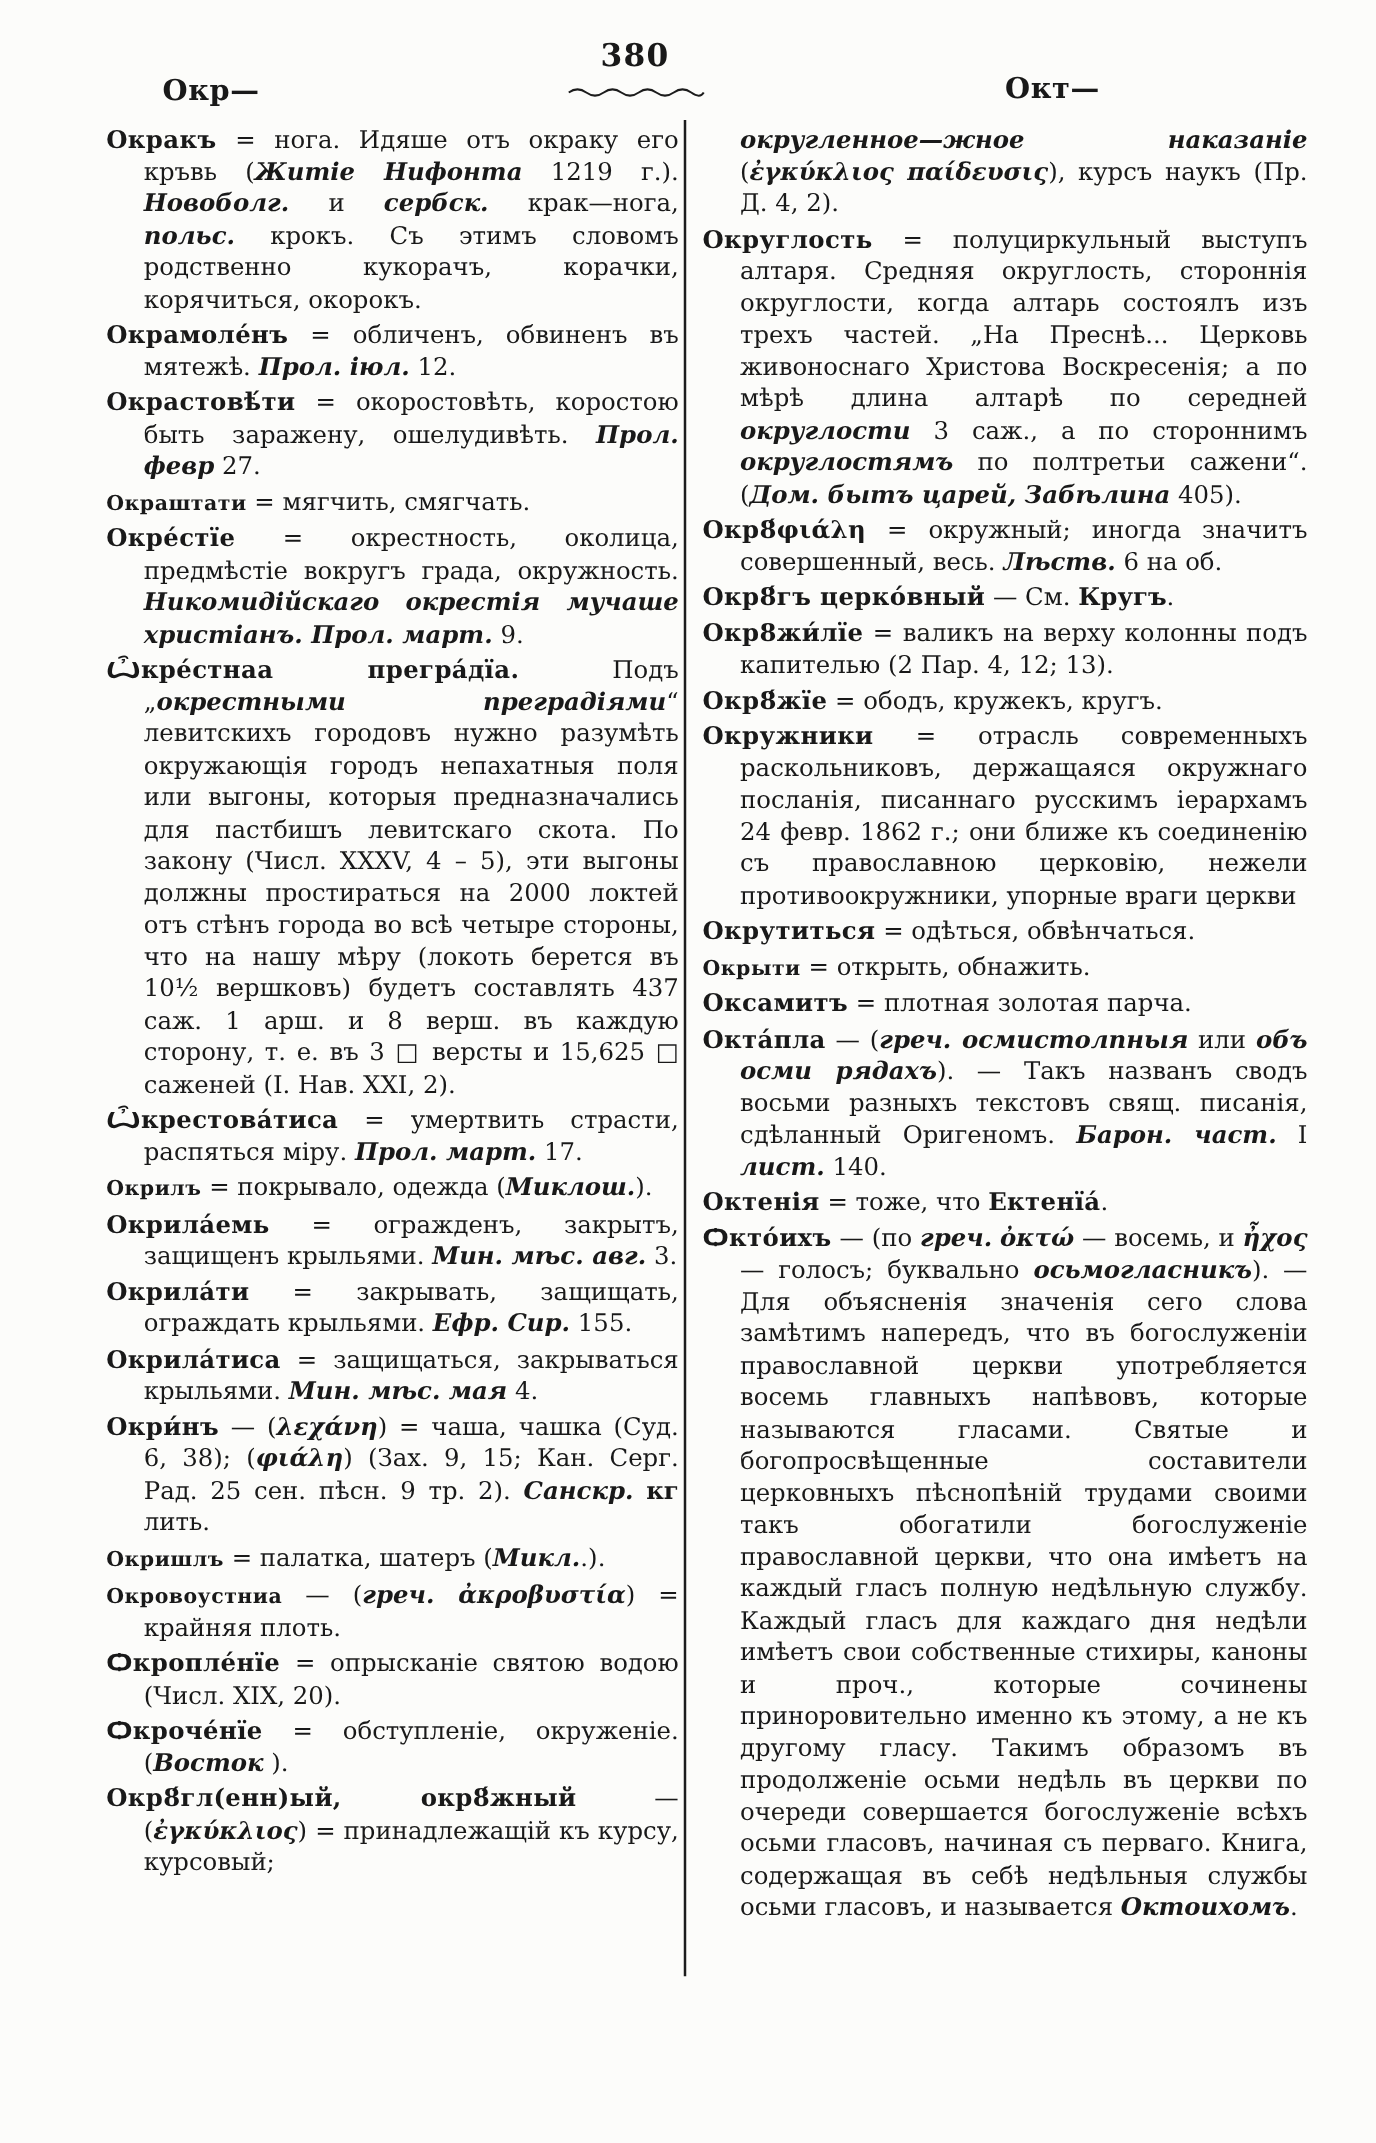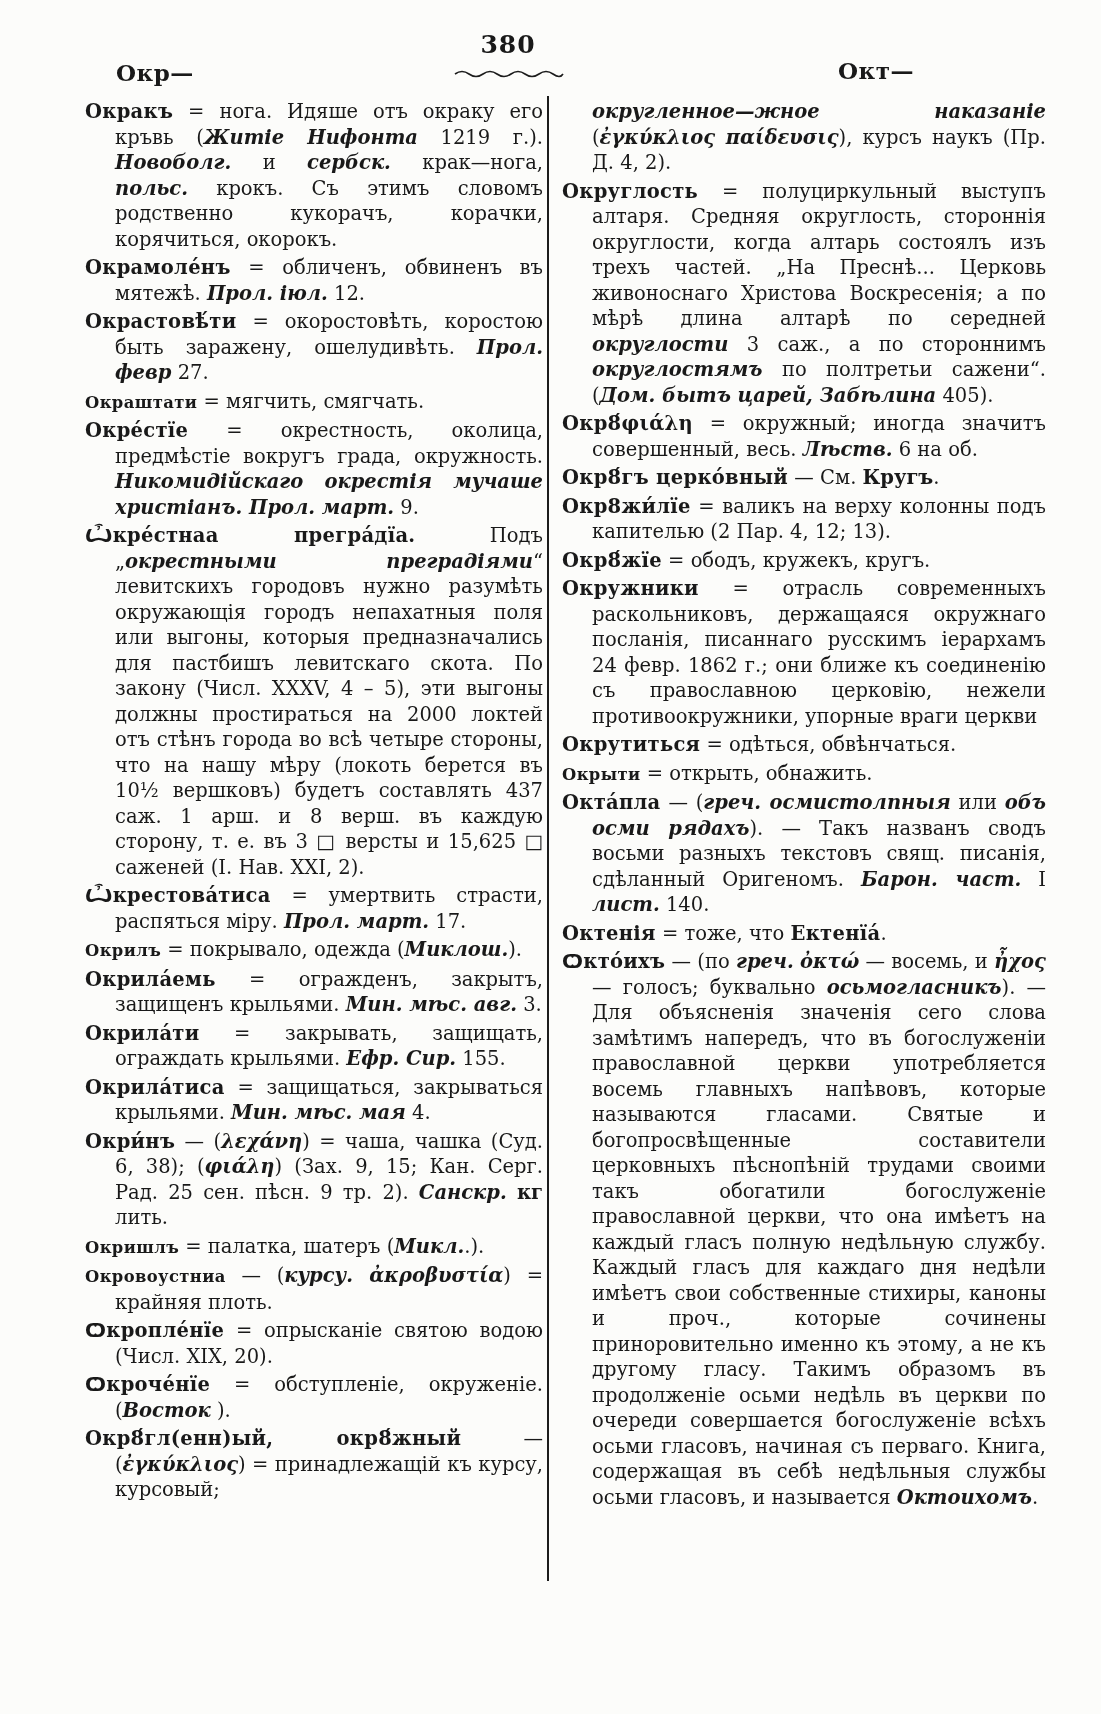--- a/index.html
+++ b/index.html
@@ -13,22 +13,22 @@
     font-size:19.5px;
     line-height:25.5px;
     overflow:hidden;
   }
   .col-head {
     position:absolute;
     font-weight:bold;
     font-size:23px;
     letter-spacing:0.5px;
   }
-  .col-head.left  { left:116px; top:60px; }
-  .col-head.right { left:838px; top:58px; }
+  .col-head.left  { left:130px; top:60px; }
+  .col-head.right { left:804px; top:58px; }
   .page-num {
     position:absolute;
     left:508px; top:32px;
     transform:translateX(-50%);
     font-weight:bold;
     font-size:25px;
     letter-spacing:1px;
   }
   .page-num-rule {
     position:absolute;
@@ -81,33 +81,34 @@
       <p class="entry"><span class="r-hs">Окраштати</span><span class="r-t"> = мягчить, смягчать.</span></p>
       <p class="entry"><span class="r-h">Окре́стїе</span><span class="r-t"> = окрестность, околица, предмѣстіе вокругъ града, окружность. </span><em class="r-i">Никомидійскаго окрестія мучаше христіанъ. Прол. март.</em><span class="r-t"> 9.</span></p>
       <p class="entry"><span class="r-h">Ѽкре́стнаа прегра́дїа.</span><span class="r-t"> Подъ „</span><em class="r-i">окрестными преградіями</em><span class="r-t">“ левитскихъ городовъ нужно разумѣть окружающія городъ непахатныя поля или выгоны, которыя предназначались для пастбишъ левитскаго скота. По закону (Числ. XXXV, 4 – 5), эти выгоны должны простираться на 2000 локтей отъ стѣнъ города во всѣ четыре стороны, что на нашу мѣру (локоть берется въ 10½ вершковъ) будетъ составлять 437 саж. 1 арш. и 8 верш. въ каждую сторону, т. е. въ 3 □ версты и 15,625 □ саженей (І. Нав. XXI, 2).</span></p>
       <p class="entry"><span class="r-h">Ѽкрестова́тиса</span><span class="r-t"> = умертвить страсти, распяться міру. </span><em class="r-i">Прол. март.</em><span class="r-t"> 17.</span></p>
       <p class="entry"><span class="r-hs">Окрилъ</span><span class="r-t"> = покрывало, одежда (</span><em class="r-i">Миклош.</em><span class="r-t">).</span></p>
       <p class="entry"><span class="r-h">Окрила́емь</span><span class="r-t"> = огражденъ, закрытъ, защищенъ крыльями. </span><em class="r-i">Мин. мѣс. авг.</em><span class="r-t"> 3.</span></p>
       <p class="entry"><span class="r-h">Окрила́ти</span><span class="r-t"> = закрывать, защищать, ограждать крыльями. </span><em class="r-i">Ефр. Сир.</em><span class="r-t"> 155.</span></p>
       <p class="entry"><span class="r-h">Окрила́тиса</span><span class="r-t"> = защищаться, закрываться крыльями. </span><em class="r-i">Мин. мѣс. мая</em><span class="r-t"> 4.</span></p>
       <p class="entry"><span class="r-h">Окри́нъ</span><span class="r-t"> — (</span><em class="r-i">λεχάνη</em><span class="r-t">) = чаша, чашка (Суд. 6, 38); (</span><em class="r-i">φιάλη</em><span class="r-t">) (Зах. 9, 15; Кан. Серг. Рад. 25 сен. пѣсн. 9 тр. 2). </span><em class="r-i">Санскр.</em><span class="r-t"> </span><strong class="r-b">кг</strong><span class="r-t"> лить.</span></p>
       <p class="entry"><span class="r-hs">Окришлъ</span><span class="r-t"> = палатка, шатеръ (</span><em class="r-i">Микл.</em><span class="r-t">.).</span></p>
-      <p class="entry"><span class="r-hs">Окровоустниа</span><span class="r-t"> — (</span><em class="r-i">курсу. ἀκροβυστία</em><span class="r-t">) = крайняя плоть.</span></p>
+      <p class="entry"><span class="r-hs">Окровоустниа</span><span class="r-t"> — (</span><em class="r-i">греч. ἀκροβυστία</em><span class="r-t">) = крайняя плоть.</span></p>
       <p class="entry"><span class="r-h">Ѻкропле́нїе</span><span class="r-t"> = опрысканіе святою водою (Числ. XIX, 20).</span></p>
       <p class="entry"><span class="r-h">Ѻкроче́нїе</span><span class="r-t"> = обступленіе, окруженіе. (</span><em class="r-i">Восток</em><span class="r-t"> ).</span></p>
       <p class="entry"><span class="r-h">Окр8́гл(енн)ый, окр8́жный</span><span class="r-t"> — (</span><em class="r-i">ἐγκύκλιος</em><span class="r-t">) = принадлежащій къ курсу, курсовый;</span></p>
     </div>
   <div class="column right" id="col-right">
       <p class="entry cont"><em class="r-i">округленное—жное наказаніе</em><span class="r-t"> (</span><em class="r-i">ἐγκύκλιος παίδευσις</em><span class="r-t">), курсъ наукъ (Пр. Д. 4, 2).</span></p>
       <p class="entry"><span class="r-h">Округлость</span><span class="r-t"> = полуциркульный выступъ алтаря. Средняя округлость, стороннія округлости, когда алтарь состоялъ изъ трехъ частей. „На Преснѣ... Церковь живоноснаго Христова Воскресенія; а по мѣрѣ длина алтарѣ по середней </span><em class="r-i">округлости</em><span class="r-t"> 3 саж., а по стороннимъ </span><em class="r-i">округлостямъ</em><span class="r-t"> по полтретьи сажени“. (</span><em class="r-i">Дом. бытъ царей, Забѣлина</em><span class="r-t"> 405).</span></p>
       <p class="entry"><span class="r-h">Окр8́φιάλη</span><span class="r-t"> = окружный; иногда значитъ совершенный, весь. </span><em class="r-i">Лѣств.</em><span class="r-t"> 6 на об.</span></p>
       <p class="entry"><span class="r-h">Окр8́гъ церко́вный</span><span class="r-t"> — См. </span><strong class="r-b">Кругъ</strong><span class="r-t">.</span></p>
       <p class="entry"><span class="r-h">Окр8жи́лїе</span><span class="r-t"> = валикъ на верху колонны подъ капителью (2 Пар. 4, 12; 13).</span></p>
       <p class="entry"><span class="r-h">Окр8́жїе</span><span class="r-t"> = ободъ, кружекъ, кругъ.</span></p>
       <p class="entry"><span class="r-h">Окружники</span><span class="r-t"> = отрасль современныхъ раскольниковъ, держащаяся окружнаго посланія, писаннаго русскимъ іерархамъ 24 февр. 1862 г.; они ближе къ соединенію съ православною церковію, нежели противоокружники, упорные враги церкви</span></p>
       <p class="entry"><span class="r-h">Окрутиться</span><span class="r-t"> = одѣться, обвѣнчаться.</span></p>
       <p class="entry"><span class="r-hs">Окрыти</span><span class="r-t"> = открыть, обнажить.</span></p>
+      <p class="entry"><span class="r-h">Оксамитъ</span><span class="r-t"> = плотная золотая парча.</span></p>
       <p class="entry"><span class="r-h">Окта́пла</span><span class="r-t"> — (</span><em class="r-i">греч. осмистолпныя</em><span class="r-t"> или </span><em class="r-i">объ осми рядахъ</em><span class="r-t">). — Такъ названъ сводъ восьми разныхъ текстовъ свящ. писанія, сдѣланный Оригеномъ. </span><em class="r-i">Барон. част.</em><span class="r-t"> І </span><em class="r-i">лист.</em><span class="r-t"> 140.</span></p>
       <p class="entry"><span class="r-h">Октенія</span><span class="r-t"> = тоже, что </span><span class="r-h">Ектенїа́</span><span class="r-t">.</span></p>
       <p class="entry"><span class="r-h">Ѻкто́ихъ</span><span class="r-t"> — (по </span><em class="r-i">греч.</em><span class="r-t"> </span><em class="r-i">ὀκτώ</em><span class="r-t"> — восемь, и </span><em class="r-i">ἦχος</em><span class="r-t"> — голосъ; буквально </span><em class="r-i">осьмогласникъ</em><span class="r-t">). — Для объясненія значенія сего слова замѣтимъ напередъ, что въ богослуженіи православной церкви употребляется восемь главныхъ напѣвовъ, которые называются гласами. Святые и богопросвѣщенные составители церковныхъ пѣснопѣній трудами своими такъ обогатили богослуженіе православной церкви, что она имѣетъ на каждый гласъ полную недѣльную службу. Каждый гласъ для каждаго дня недѣли имѣетъ свои собственные стихиры, каноны и проч., которые сочинены приноровительно именно къ этому, а не къ другому гласу. Такимъ образомъ въ продолженіе осьми недѣль въ церкви по очереди совершается богослуженіе всѣхъ осьми гласовъ, начиная съ перваго. Книга, содержащая въ себѣ недѣльныя службы осьми гласовъ, и называется </span><em class="r-i">Октоихомъ</em><span class="r-t">.</span></p>
     </div>
 
 </div>
 
 </body></html>

